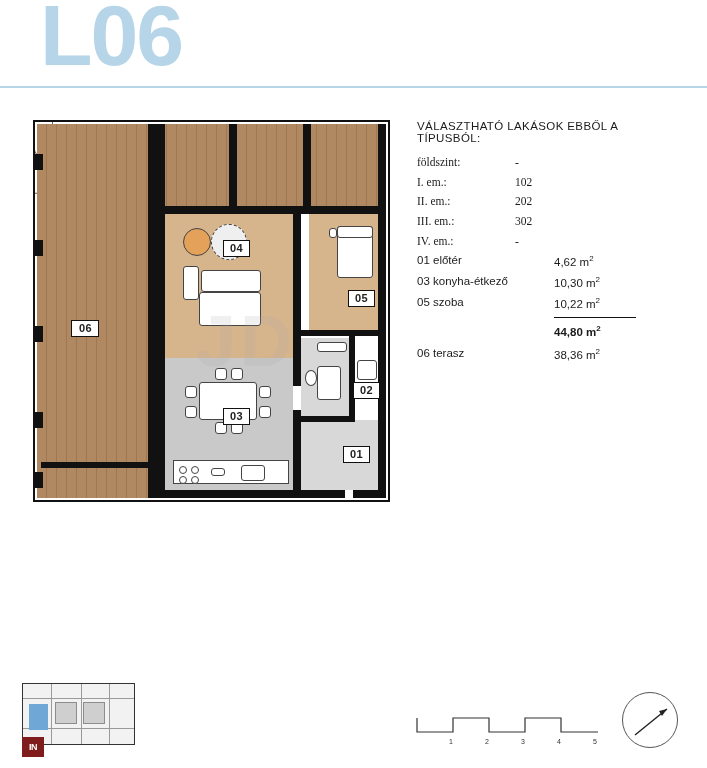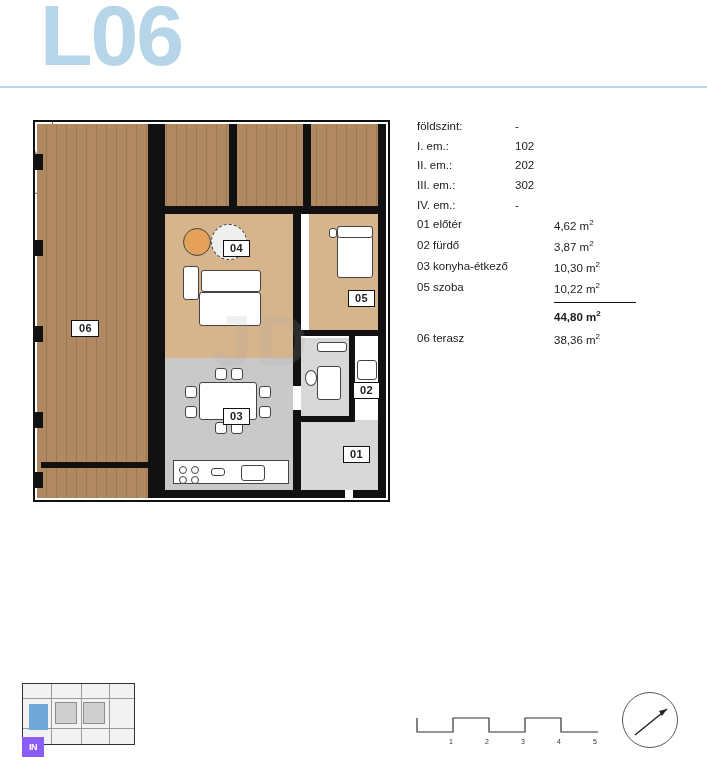--- a/index.html
+++ b/index.html
@@ -98,21 +98,21 @@
     border: 1px solid #444;
     background: #ffffff;
   }
   .furn.soft { border-radius: 3px; }
   .furn.round { border-radius: 50%; }
   .thin { border: 1px solid #666; background: transparent; }
 
   
   .watermark {
     position: absolute;
-    left: 212px; top: 300px;
+    left: 196px; top: 300px;
     font-size: 72px;
     font-weight: bold;
     color: rgba(170,170,170,0.18);
     letter-spacing: 4px;
     transform: rotate(0deg);
     pointer-events: none;
     user-select: none;
   }
 
   
@@ -125,20 +125,21 @@
   }
   .info-title {
     font-size: 11.5px;
     letter-spacing: 0.4px;
     margin-bottom: 12px;
   }
   .kv {
     display: flex;
     margin-bottom: 7px;
     line-height: 1.1;
+    font-family: Liberation Serif, serif;
   }
   .kv .k { width: 98px; }
   .kv .v { }
   .section-title {
     font-weight: bold;
     margin-top: 18px;
     margin-bottom: 9px;
     font-size: 12px;
   }
   .row {
@@ -207,21 +208,21 @@
   
   .footer-logo {
     position: absolute;
     left: 22px; top: 736px;
     height: 22px;
     display: flex;
     align-items: center;
   }
   .logo-mark {
     width: 22px; height: 20px;
-    background: #8b5cf6;
+    background: #7f1d1d;
     color: #fff;
     font-size: 9px;
     font-weight: bold;
     display: flex;
     align-items: center;
     justify-content: center;
     letter-spacing: -0.5px;
   }
   .logo-text {
     margin-left: 2px;
@@ -320,20 +321,21 @@
     <div class="thin" style="left:268px; top:302px; width:30px; height:30px; border-radius: 0 0 40px 0;"></div>
     <div class="room-label" style="left:310px; top:326px;">01</div>
 
     <div class="wall" style="left:312px; top:370px; width:8px; height:10px; background:#ffffff;"></div>
   </div>
 
   <div class="watermark">JD</div>
 
   <div class="info">
 
+    <div class="info-title">VÁLASZTHATÓ LAKÁSOK EBBŐL A TÍPUSBÓL:</div>
 
     <div class="kv">
       <span class="k">földszint:</span>
       <span class="v">-</span>
     </div>
     <div class="kv">
       <span class="k">I. em.:</span>
       <span class="v">102</span>
     </div>
     <div class="kv">
@@ -346,24 +348,20 @@
     </div>
     <div class="kv">
       <span class="k">IV. em.:</span>
       <span class="v">-</span>
     </div>
 
 
     <div class="row">
       <span class="name">01 előtér</span>
       <span class="area"><span>4,62 m</span><span class="sup">2</span></span>
-    </div>
-    <div class="row">
-      <span class="name">02 fürdő</span>
-      <span class="area"><span>3,87 m</span><span class="sup">2</span></span>
     </div>
     <div class="row">
       <span class="name">03 konyha-étkező</span>
       <span class="area"><span>10,30 m</span><span class="sup">2</span></span>
     </div>
     <div class="row">
       <span class="name">05 szoba</span>
       <span class="area"><span>10,22 m</span><span class="sup">2</span></span>
     </div>
 

